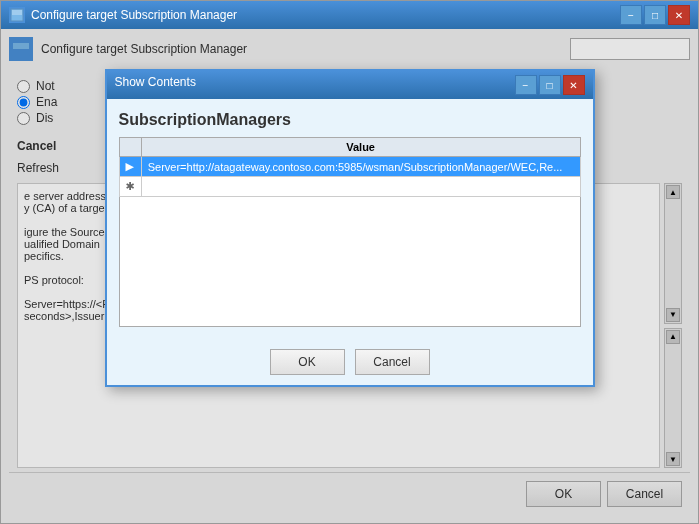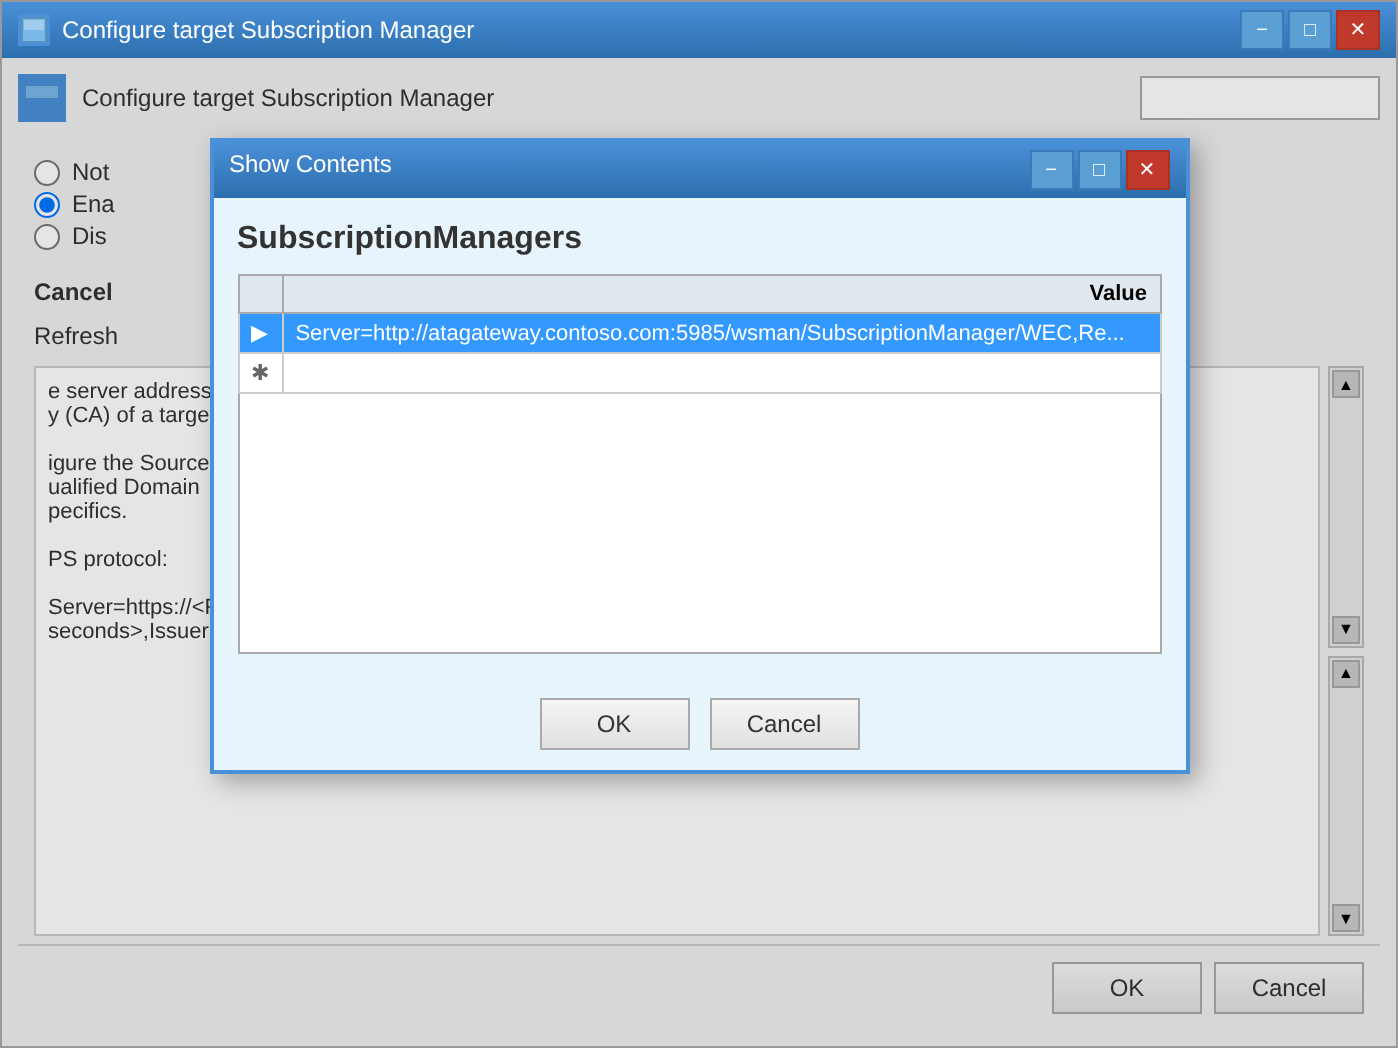--- a/index.html
+++ b/index.html
@@ -256,21 +256,21 @@
       border: 1px solid #aaa;
       background: white;
     }
 
     .modal-table th {
       background: #e0e8f0;
       border: 1px solid #aaa;
       padding: 3px 6px;
       font-size: 11px;
       font-weight: bold;
-      text-align: right;
+      text-align: center;
     }
 
     .modal-table td {
       border: 1px solid #ccc;
       padding: 3px 6px;
       font-size: 11px;
       vertical-align: middle;
     }
 
     .modal-table tr.selected td {

